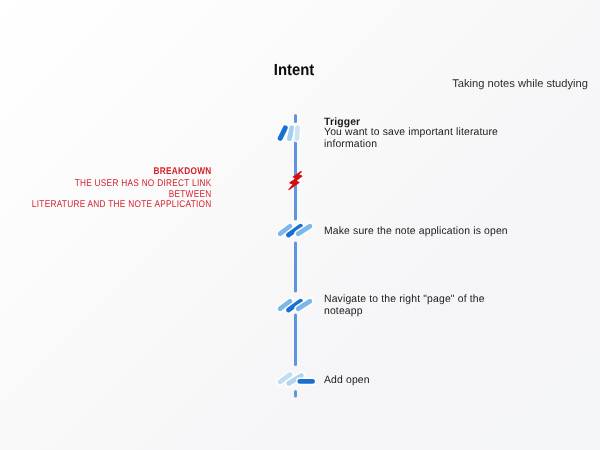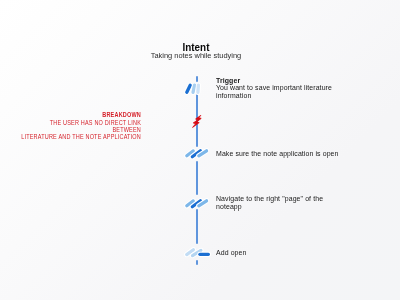--- a/index.html
+++ b/index.html
@@ -4,21 +4,21 @@
 <style>
   html,body{margin:0;padding:0;}
   body{width:400px;height:300px;overflow:hidden;
     font-family:"Liberation Sans", sans-serif;
     -webkit-font-smoothing:antialiased;
     background:linear-gradient(135deg,#ffffff 0%,#fdfdfd 16%,#fafafb 37%,#f5f5f7 72%,#f4f5f7 100%);}
   .stage{position:relative;width:356px;height:300px;}
 
   .title{position:absolute;left:0;width:392px;top:41.0px;text-align:center;
     font-size:10.7px;font-weight:bold;color:#0a0a0a;transform:scaleX(0.925);}
-  .subtitle{position:absolute;left:0;width:392px;top:51.2px;text-align:center;
+  .subtitle{position:absolute;left:0;width:392px;top:51.2px;text-align:right;
     font-size:7.45px;color:#2d2d2d;}
 
   .axis{position:absolute;left:196px;width:1.75px;background:#5f95dd;border-radius:1px;}
 
   .node{position:absolute;left:184px;width:26px;height:16px;}
   .node svg{display:block;overflow:visible;}
 
   .label{position:absolute;left:216.4px;width:131px;
     font-size:7.1px;color:#181818;line-height:7.75px;letter-spacing:0.1px;
     transform:scaleX(0.978);transform-origin:left top;}

